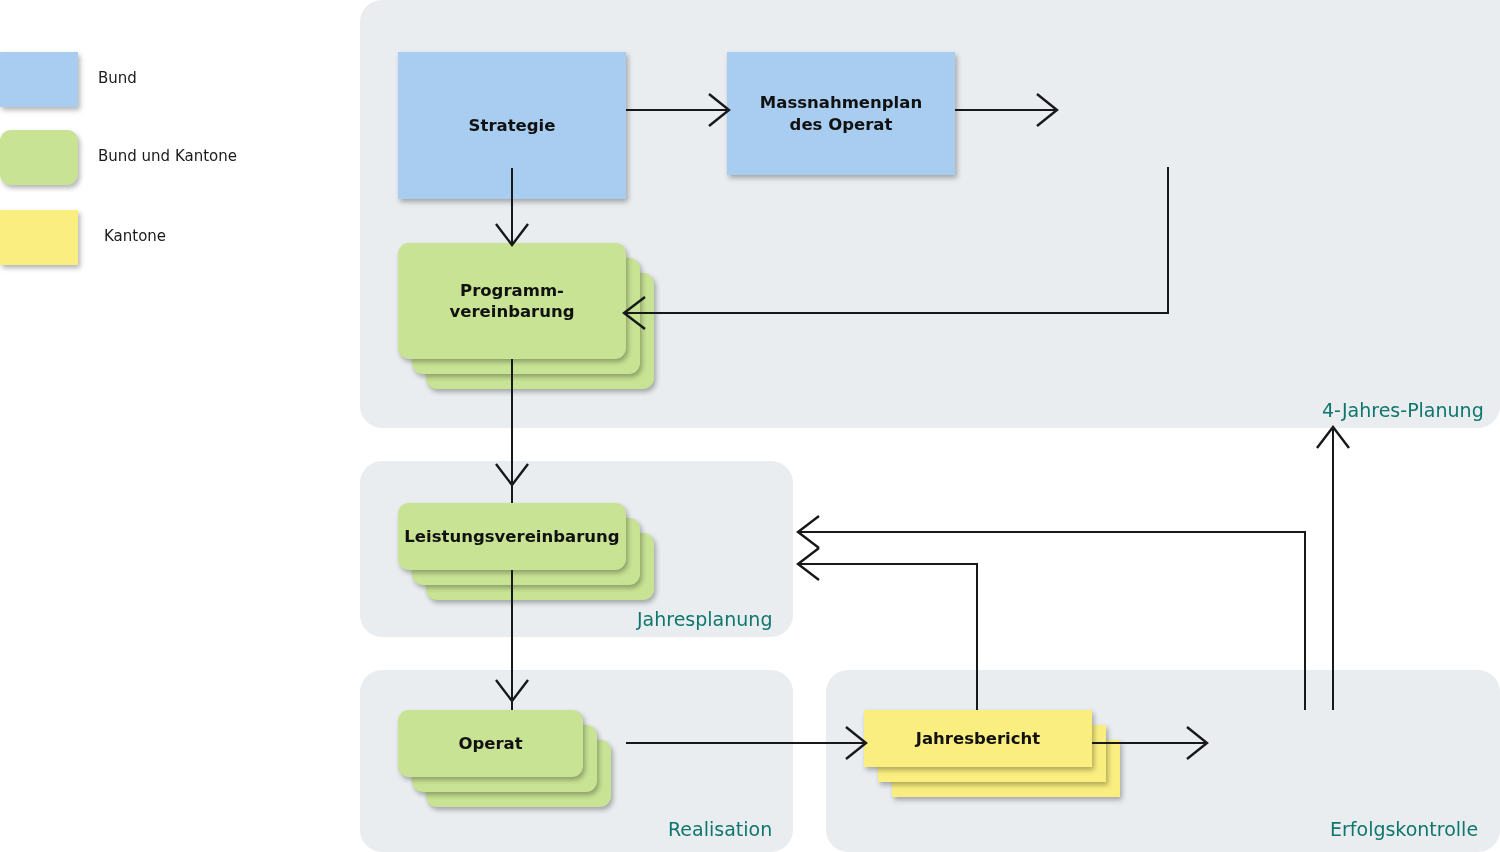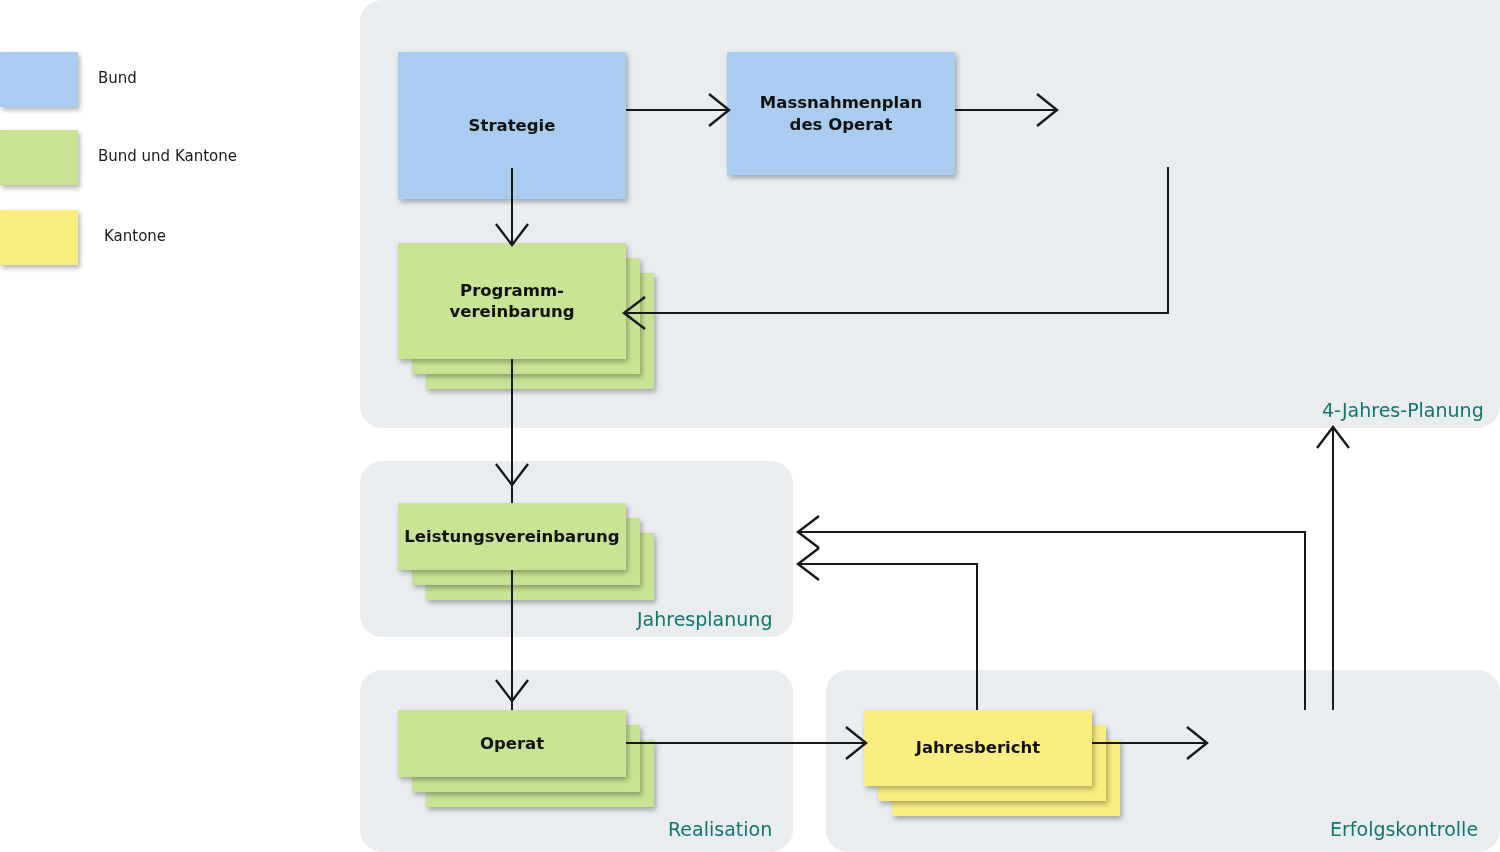--- a/index.html
+++ b/index.html
@@ -49,21 +49,21 @@
   }
   .node .shadowlayer {
     position: absolute;
     width: 100%; height: 100%;
     box-shadow: 2px 3px 5px rgba(0,0,0,0.30);
   }
   .node .shadowlayer.s1 { left: 14px; top: 15px; z-index: 2; }
   .node .shadowlayer.s2 { left: 28px; top: 30px; z-index: 1; }
 
   .c-bund   { background: #a8cdf0; }
-  .c-beide  { background: #c8e394; }
+  .c-beide  { background: #c8e394; border-radius: 11px; }
   .c-kantone{ background: #faee80; }
 
   
   .legend-swatch {
     position: absolute;
     width: 78px; height: 55px;
     box-shadow: 2px 3px 5px rgba(0,0,0,0.30);
   }
   .legend-text {
     position: absolute;
@@ -142,29 +142,29 @@
   </div>
 
   <div class="node" style="left:398px; top:503px; width:228px; height:67px;">
     <div class="shadowlayer s2 c-beide"></div>
     <div class="shadowlayer s1 c-beide"></div>
     <div class="card c-beide">
       <span>Leistungsvereinbarung</span>
     </div>
   </div>
 
-  <div class="node" style="left:398px; top:710px; width:228px; height:67px;">
+  <div class="node" style="left:398px; top:710px; width:185px; height:67px;">
     <div class="shadowlayer s2 c-beide"></div>
     <div class="shadowlayer s1 c-beide"></div>
     <div class="card c-beide">
       <span>Operat</span>
     </div>
   </div>
 
-  <div class="node" style="left:864px; top:710px; width:228px; height:76px;">
+  <div class="node" style="left:864px; top:710px; width:228px; height:57px;">
     <div class="shadowlayer s2 c-kantone"></div>
     <div class="shadowlayer s1 c-kantone"></div>
     <div class="card c-kantone">
       <span>Jahresbericht</span>
     </div>
   </div>
 
 
   <svg class="wires" viewBox="0 0 1500 852">
 

